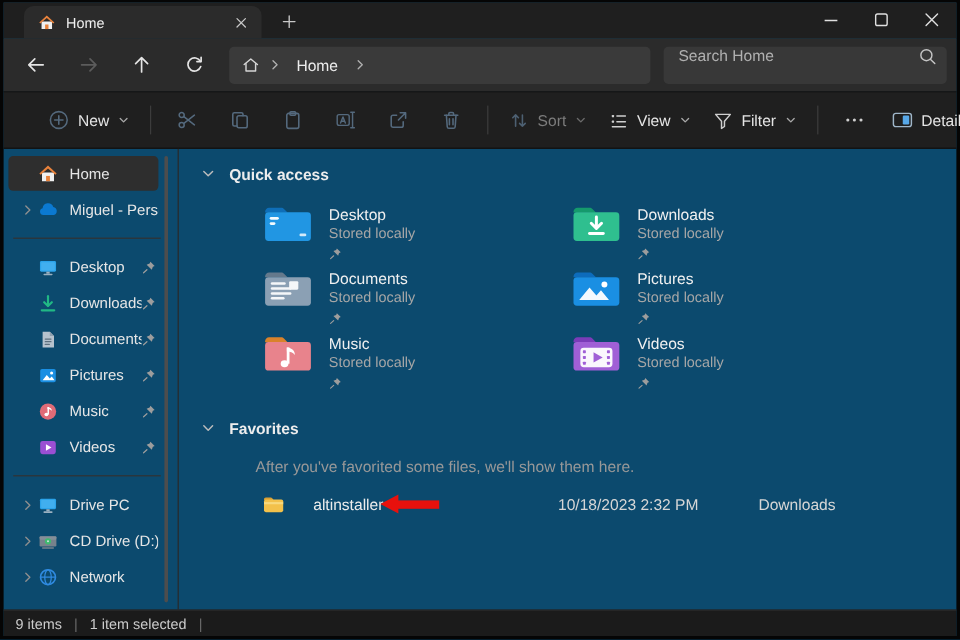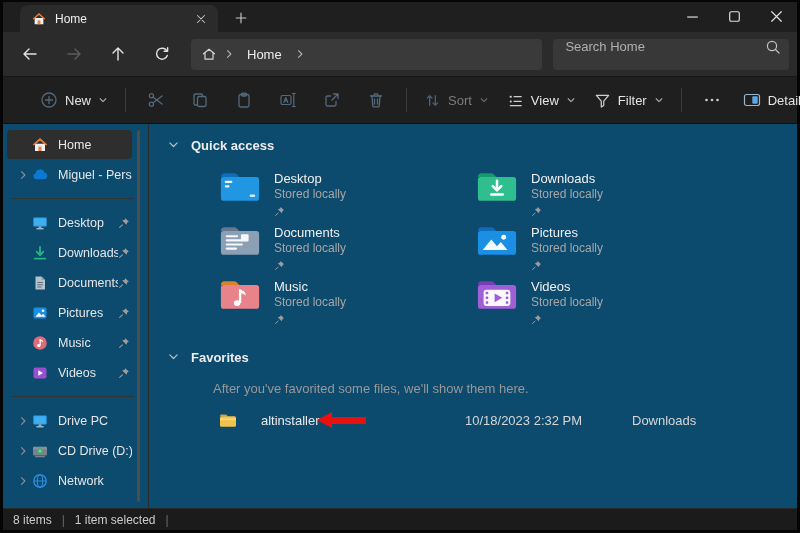--- a/index.html
+++ b/index.html
@@ -672,18 +672,18 @@
               <span class="shaft"></span>
             </span>
             <span class="recent-date">10/18/2023 2:32 PM</span>
             <span class="recent-loc">Downloads</span>
           </div>
         </div>
     </div>
   </div>
 
   <div class="statusbar">
-    <span>8 items</span>
+    <span>9 items</span>
     <span class="sb-sep">|</span>
     <span>1 item selected</span>
     <span class="sb-sep">|</span>
   </div>
 </div>
 
 </body></html>

